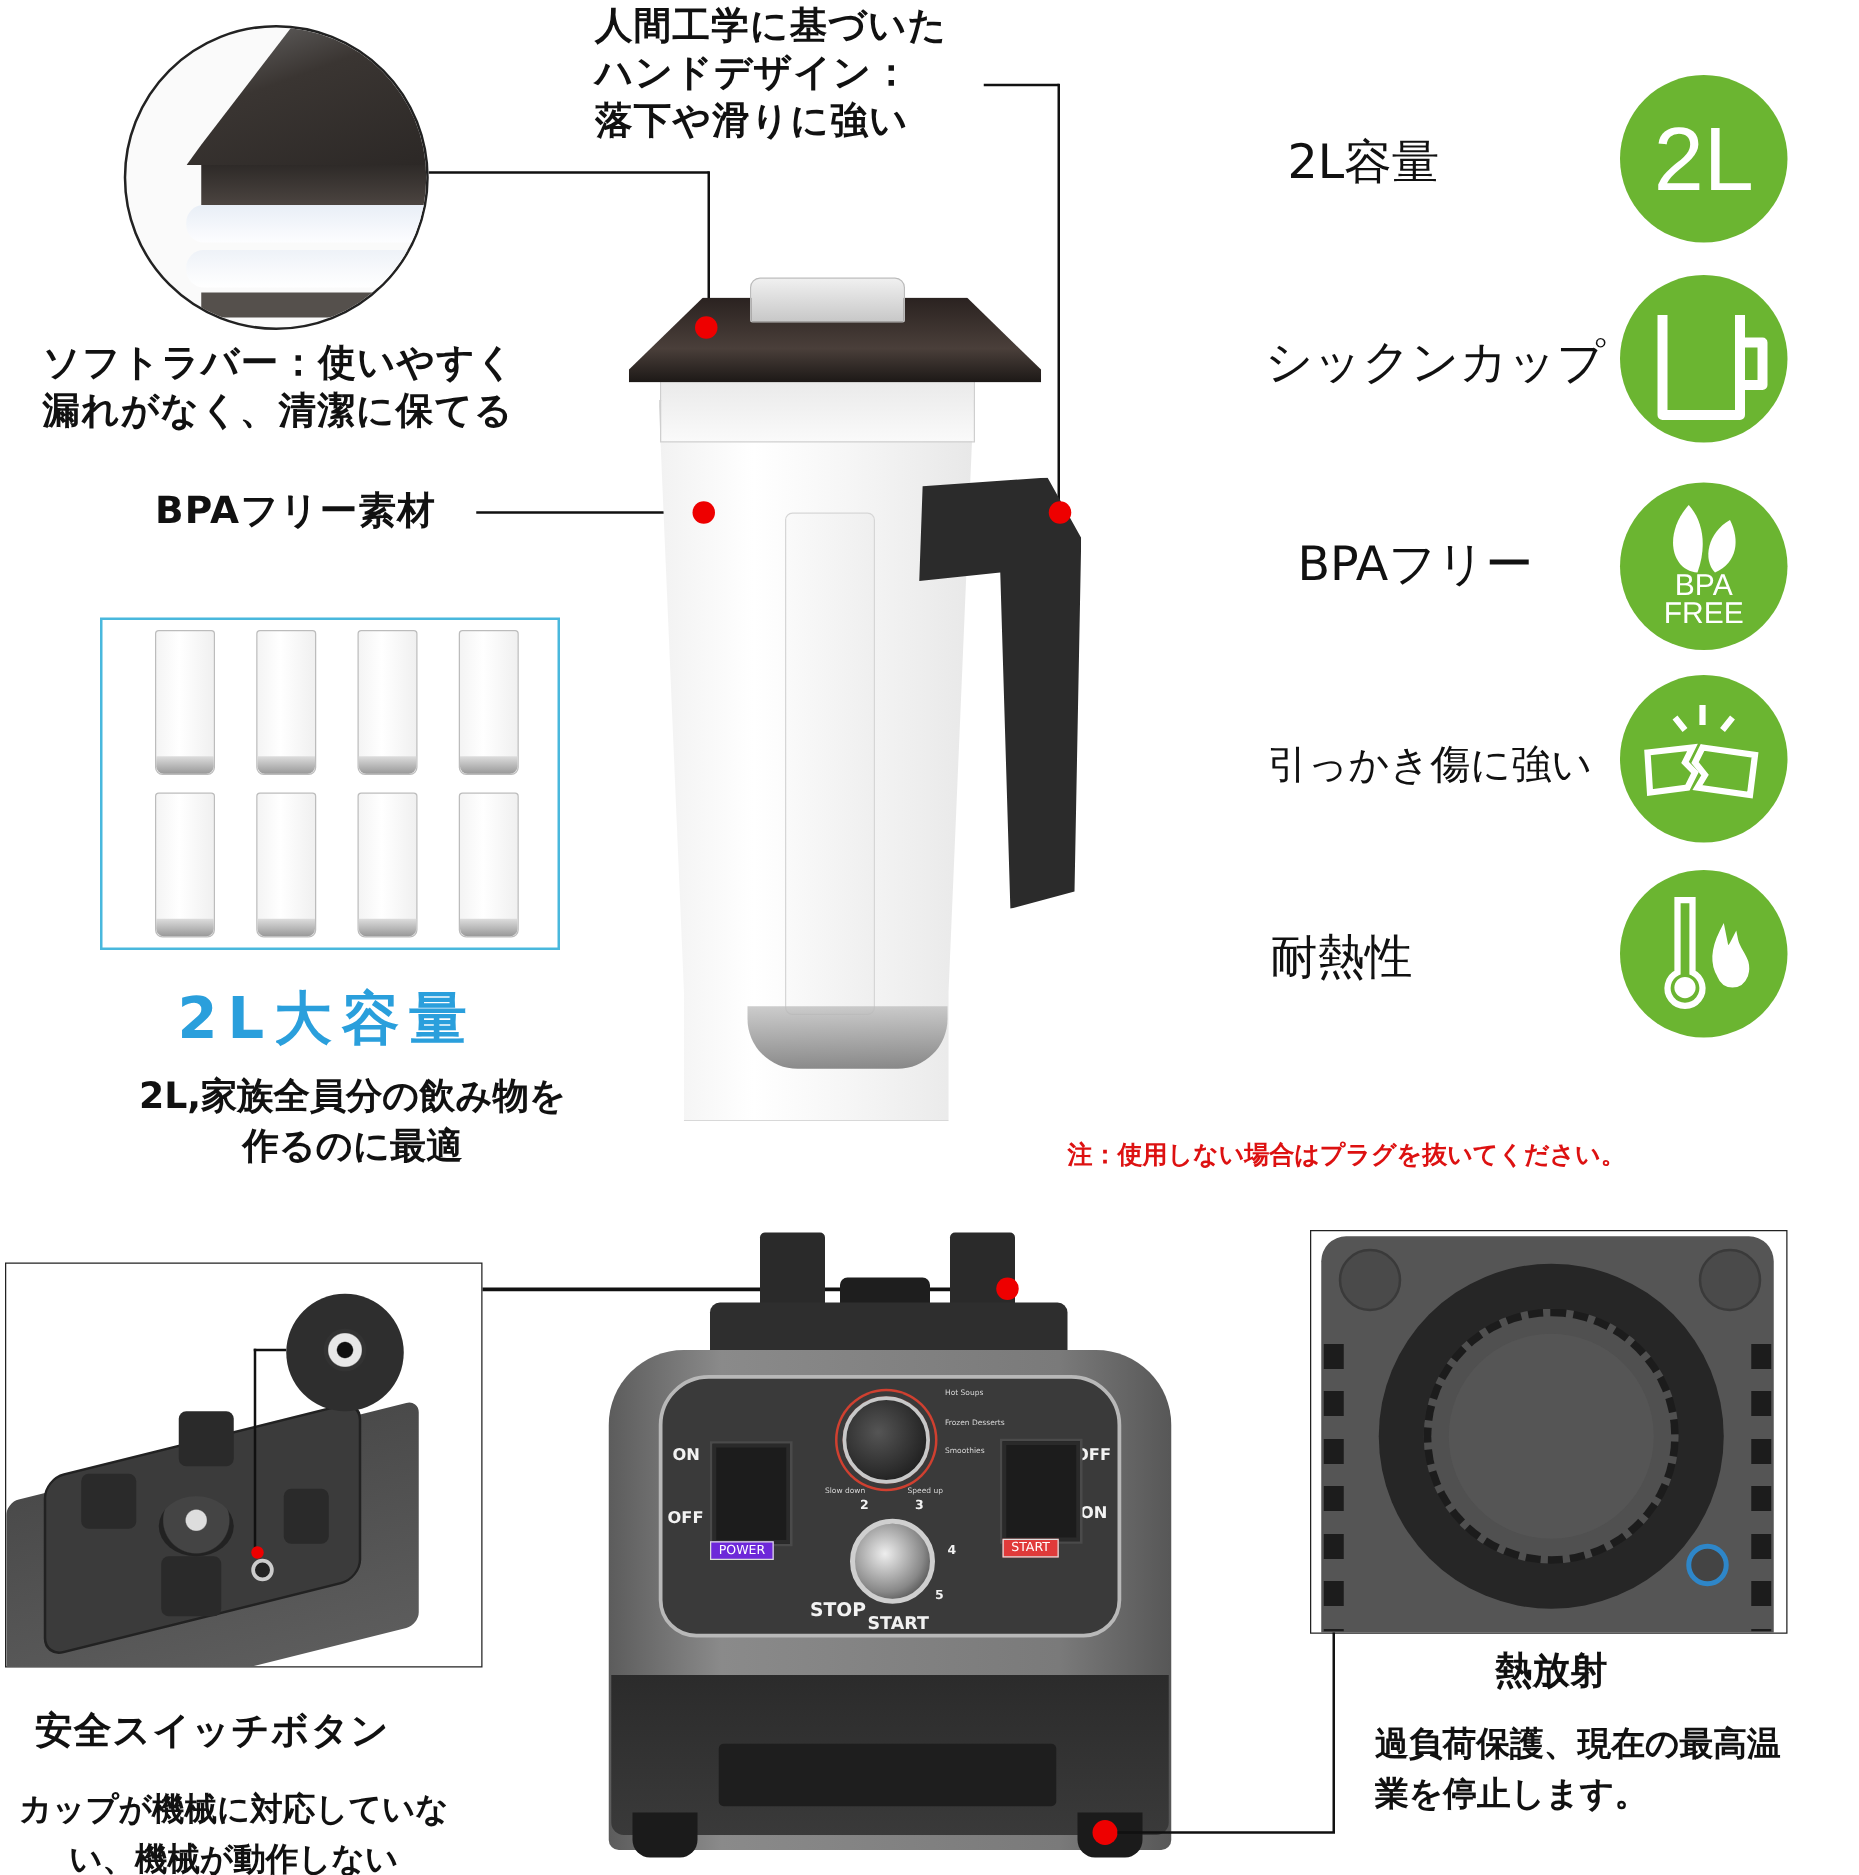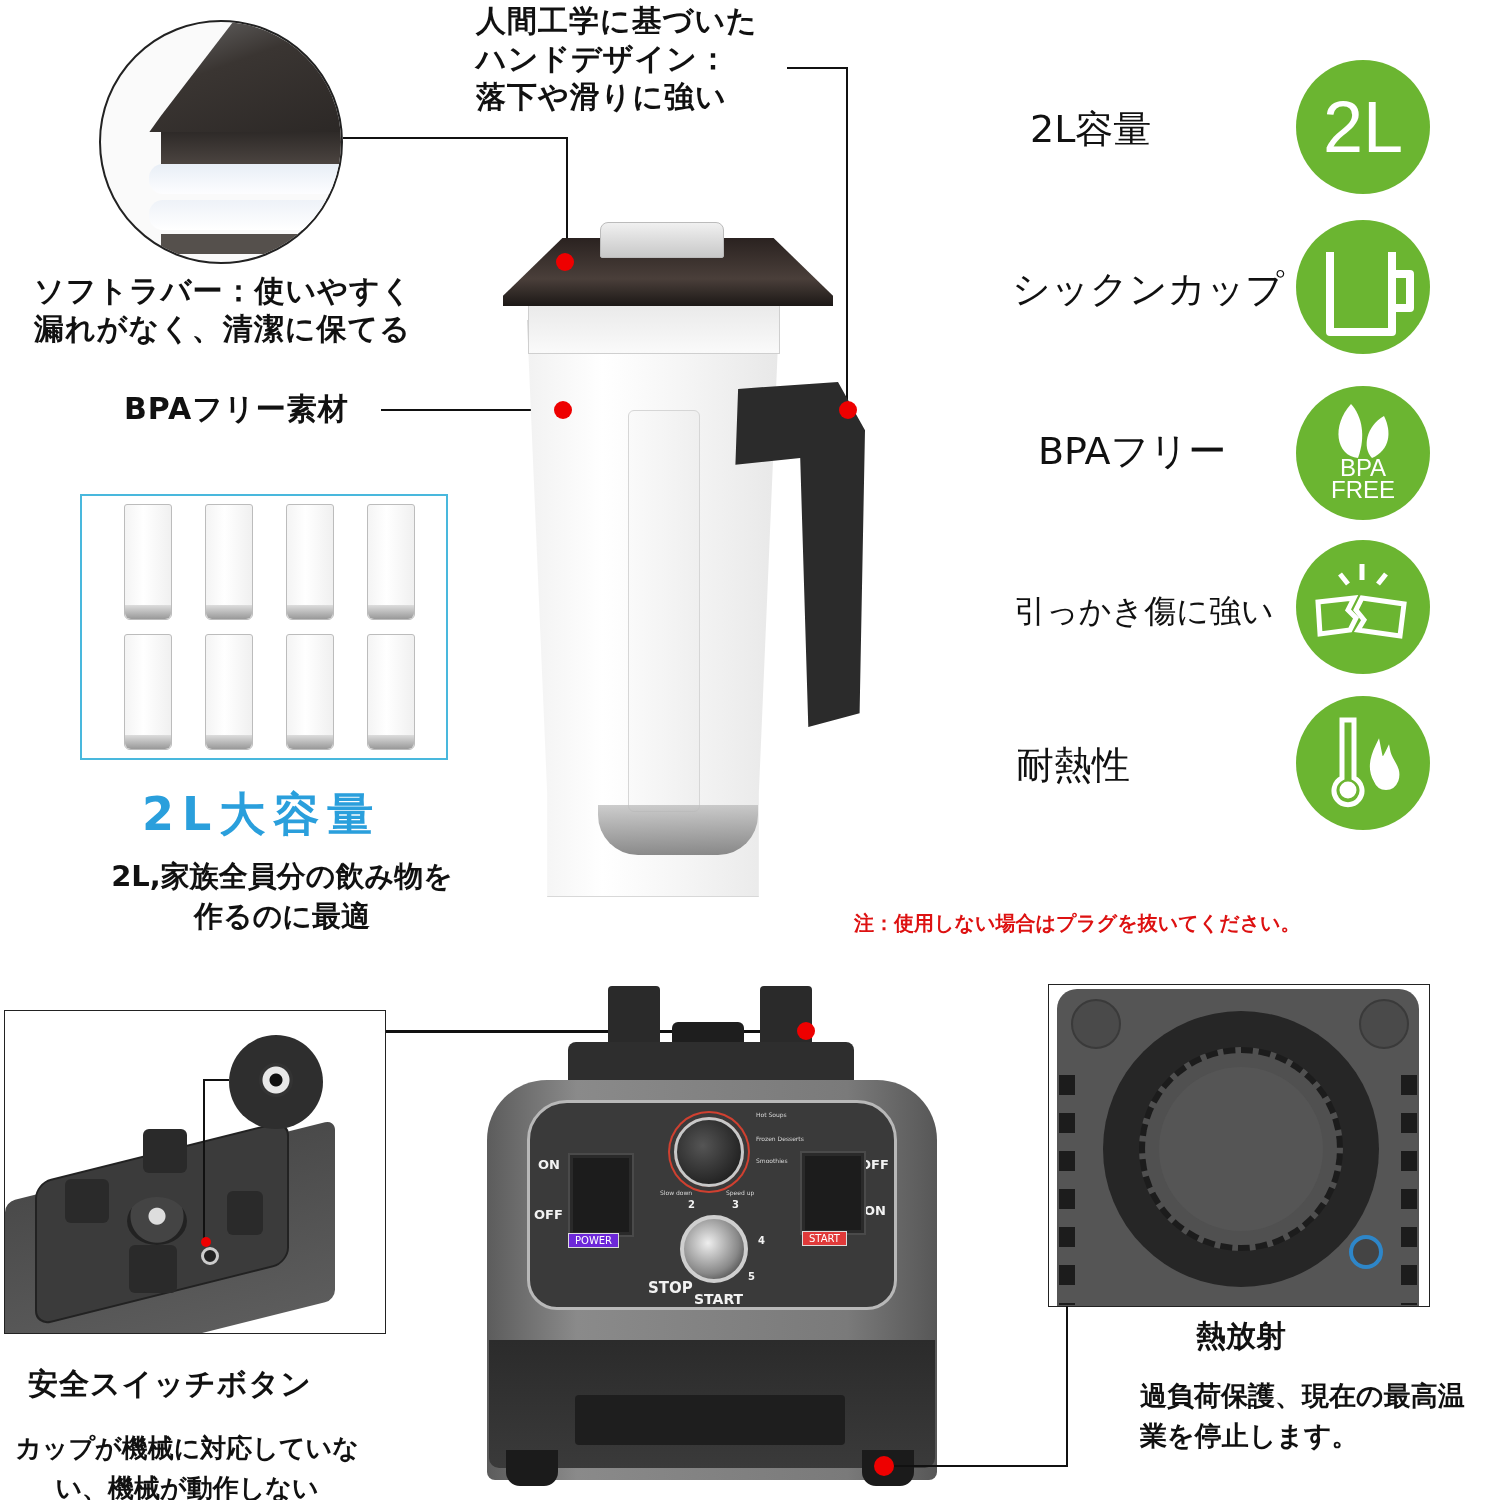--- a/index.html
+++ b/index.html
@@ -231,16 +231,16 @@
   <div class="abs" style="left:90px; top:62px; width:204px; height:204px; border-radius:50%; background:#505050; border:6px dashed #1c1c1c; box-sizing:border-box;"></div>
   <div class="abs" style="left:110px; top:82px; width:164px; height:164px; border-radius:50%; background:#555;"></div>
   <div class="abs" style="left:10px; top:90px; width:16px; height:230px; background:repeating-linear-gradient(#1c1c1c 0 20px,#555 20px 38px);"></div>
   <div class="abs" style="left:352px; top:90px; width:16px; height:230px; background:repeating-linear-gradient(#1c1c1c 0 20px,#555 20px 38px);"></div>
   <div class="abs" style="left:300px; top:250px; width:34px; height:34px; border-radius:50%; border:4px solid #2e86c8; box-sizing:border-box; background:#444;"></div>
 </div>
 <div class="line" style="left:1066px; top:1306px; width:2px; height:160px;"></div>
 <div class="line" style="left:894px; top:1465px; width:174px; height:2px;"></div>
 
 <div class="abs bold" style="left:1196px; top:1316px; font-size:30px;">熱放射</div>
-<div class="abs bold" style="left:1100px; top:1376px; font-size:27px; line-height:40px;margin-left:40px;">
+<div class="abs bold" style="left:1100px; top:1376px; font-size:27px; line-height:40px;">
   <div>過負荷保護、現在の最高温</div>
   <div>業を停止します。</div>
 </div>
 
 </body></html>

